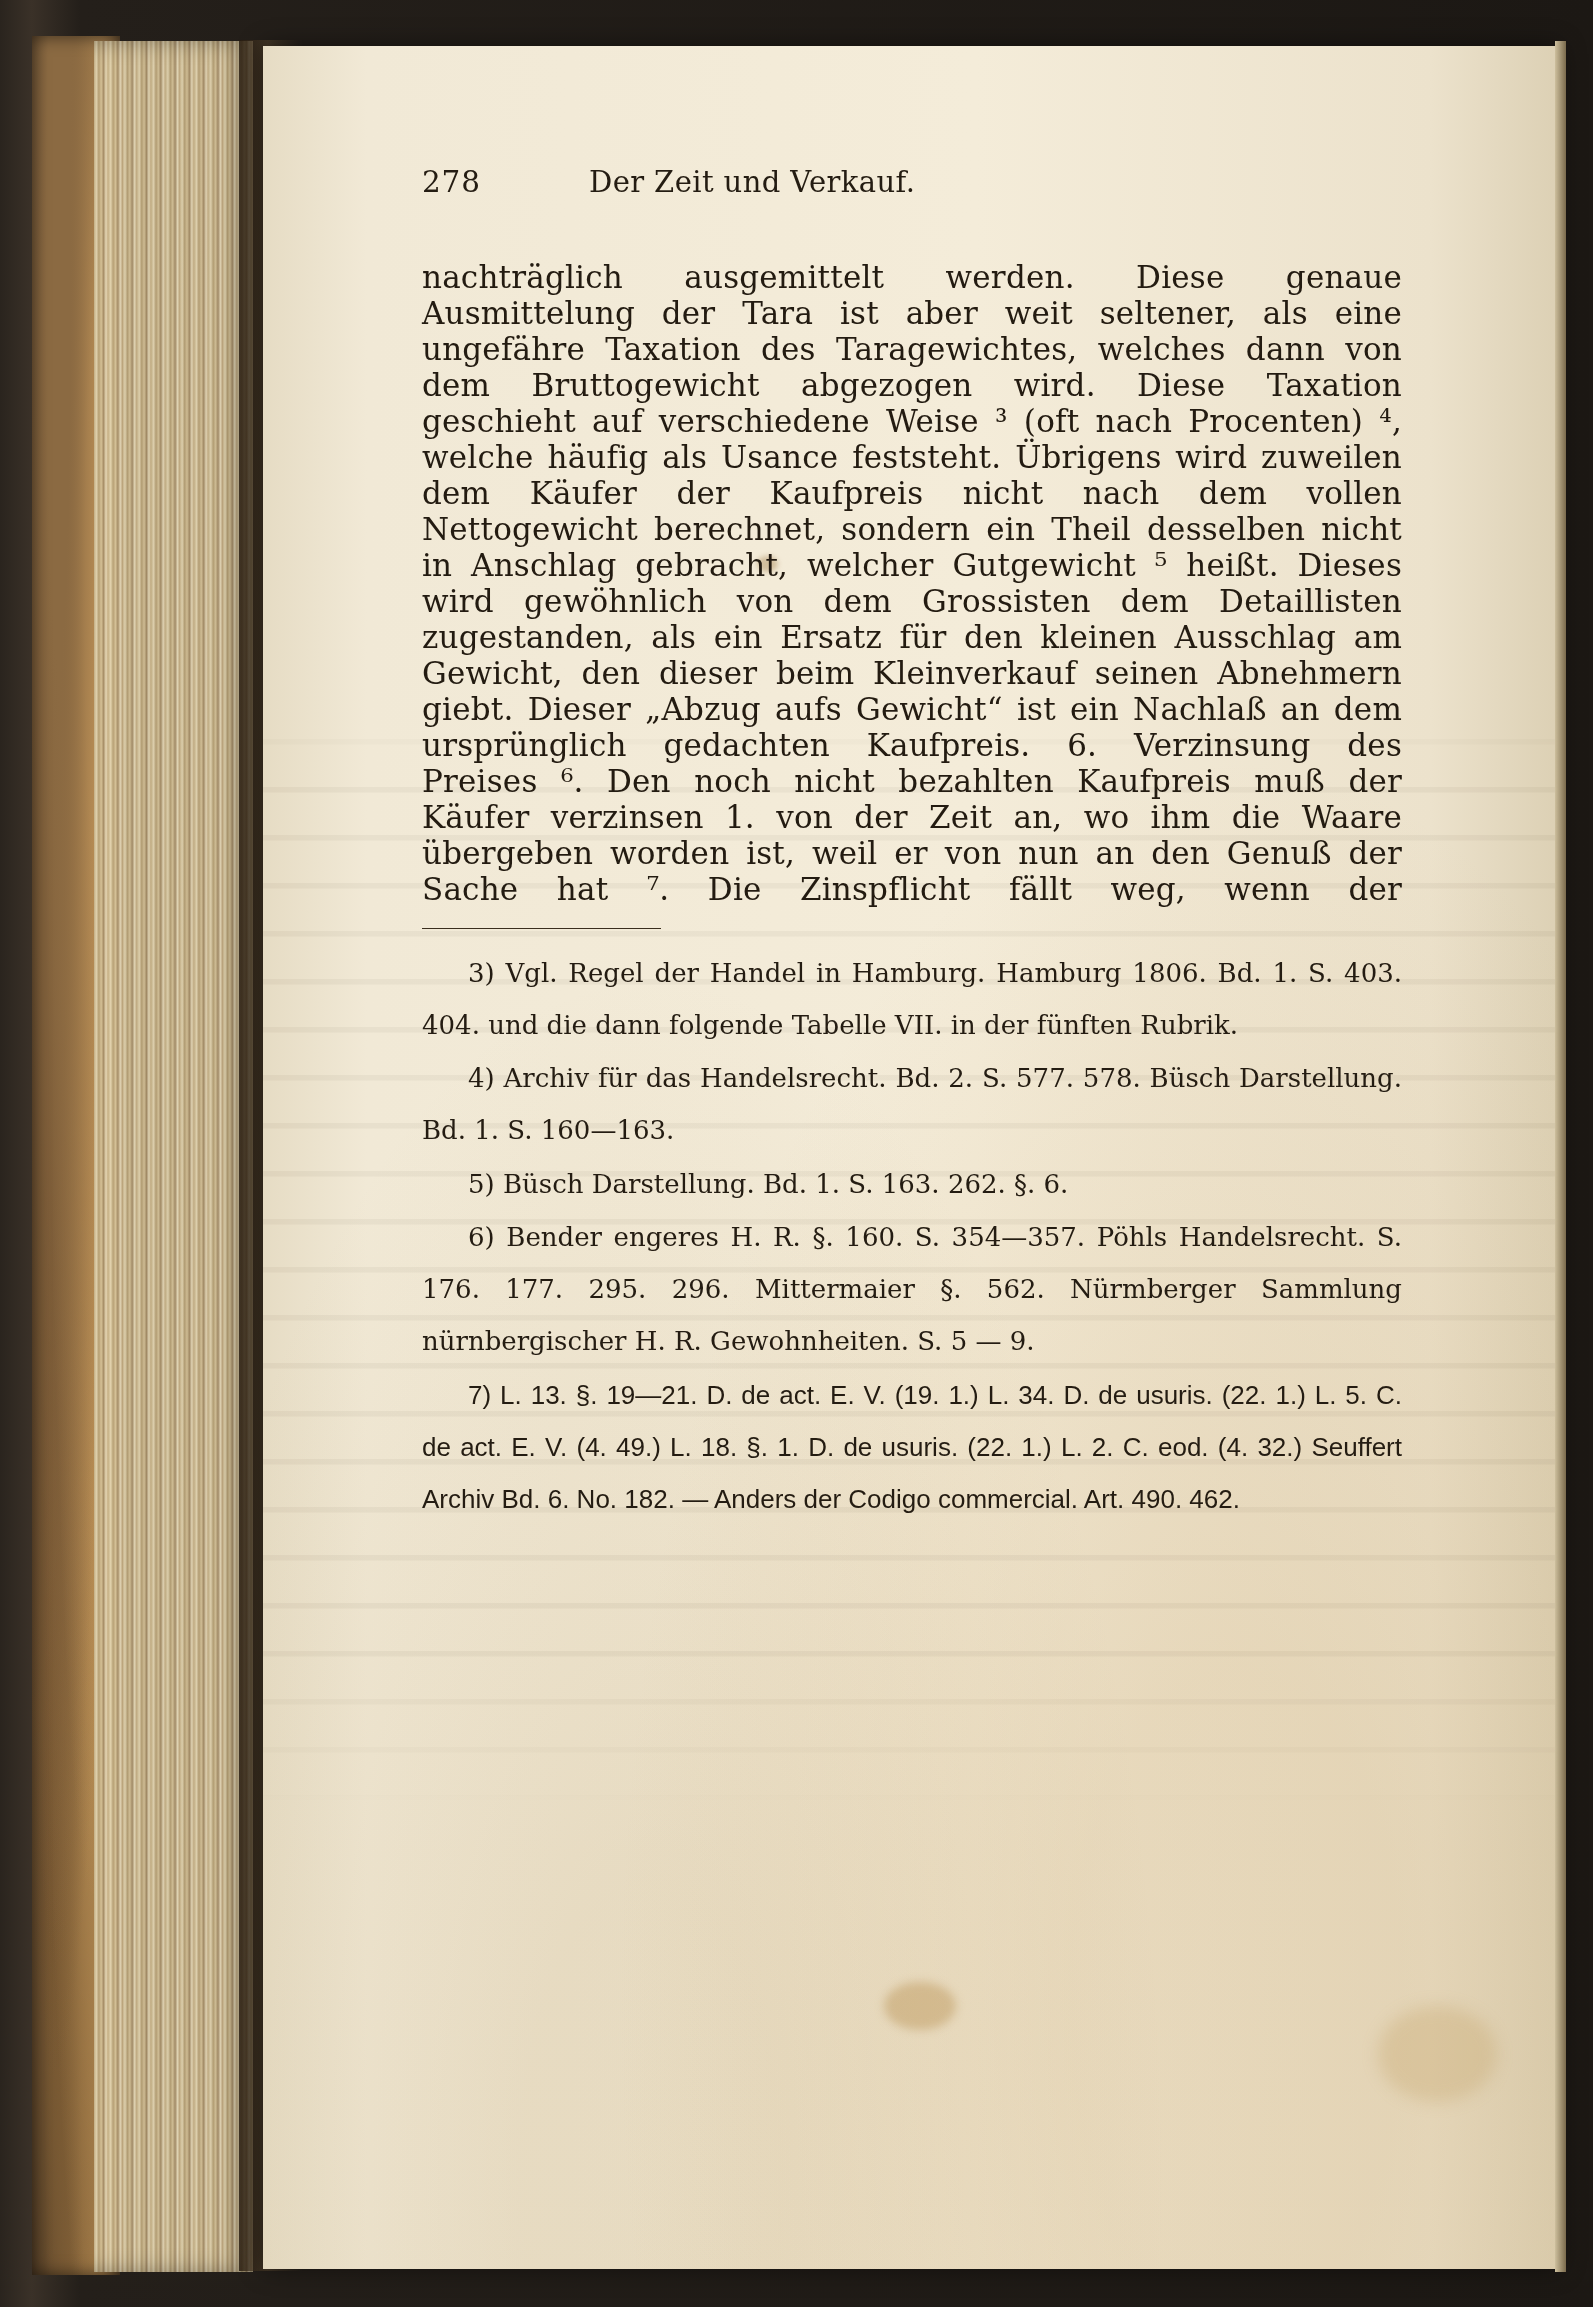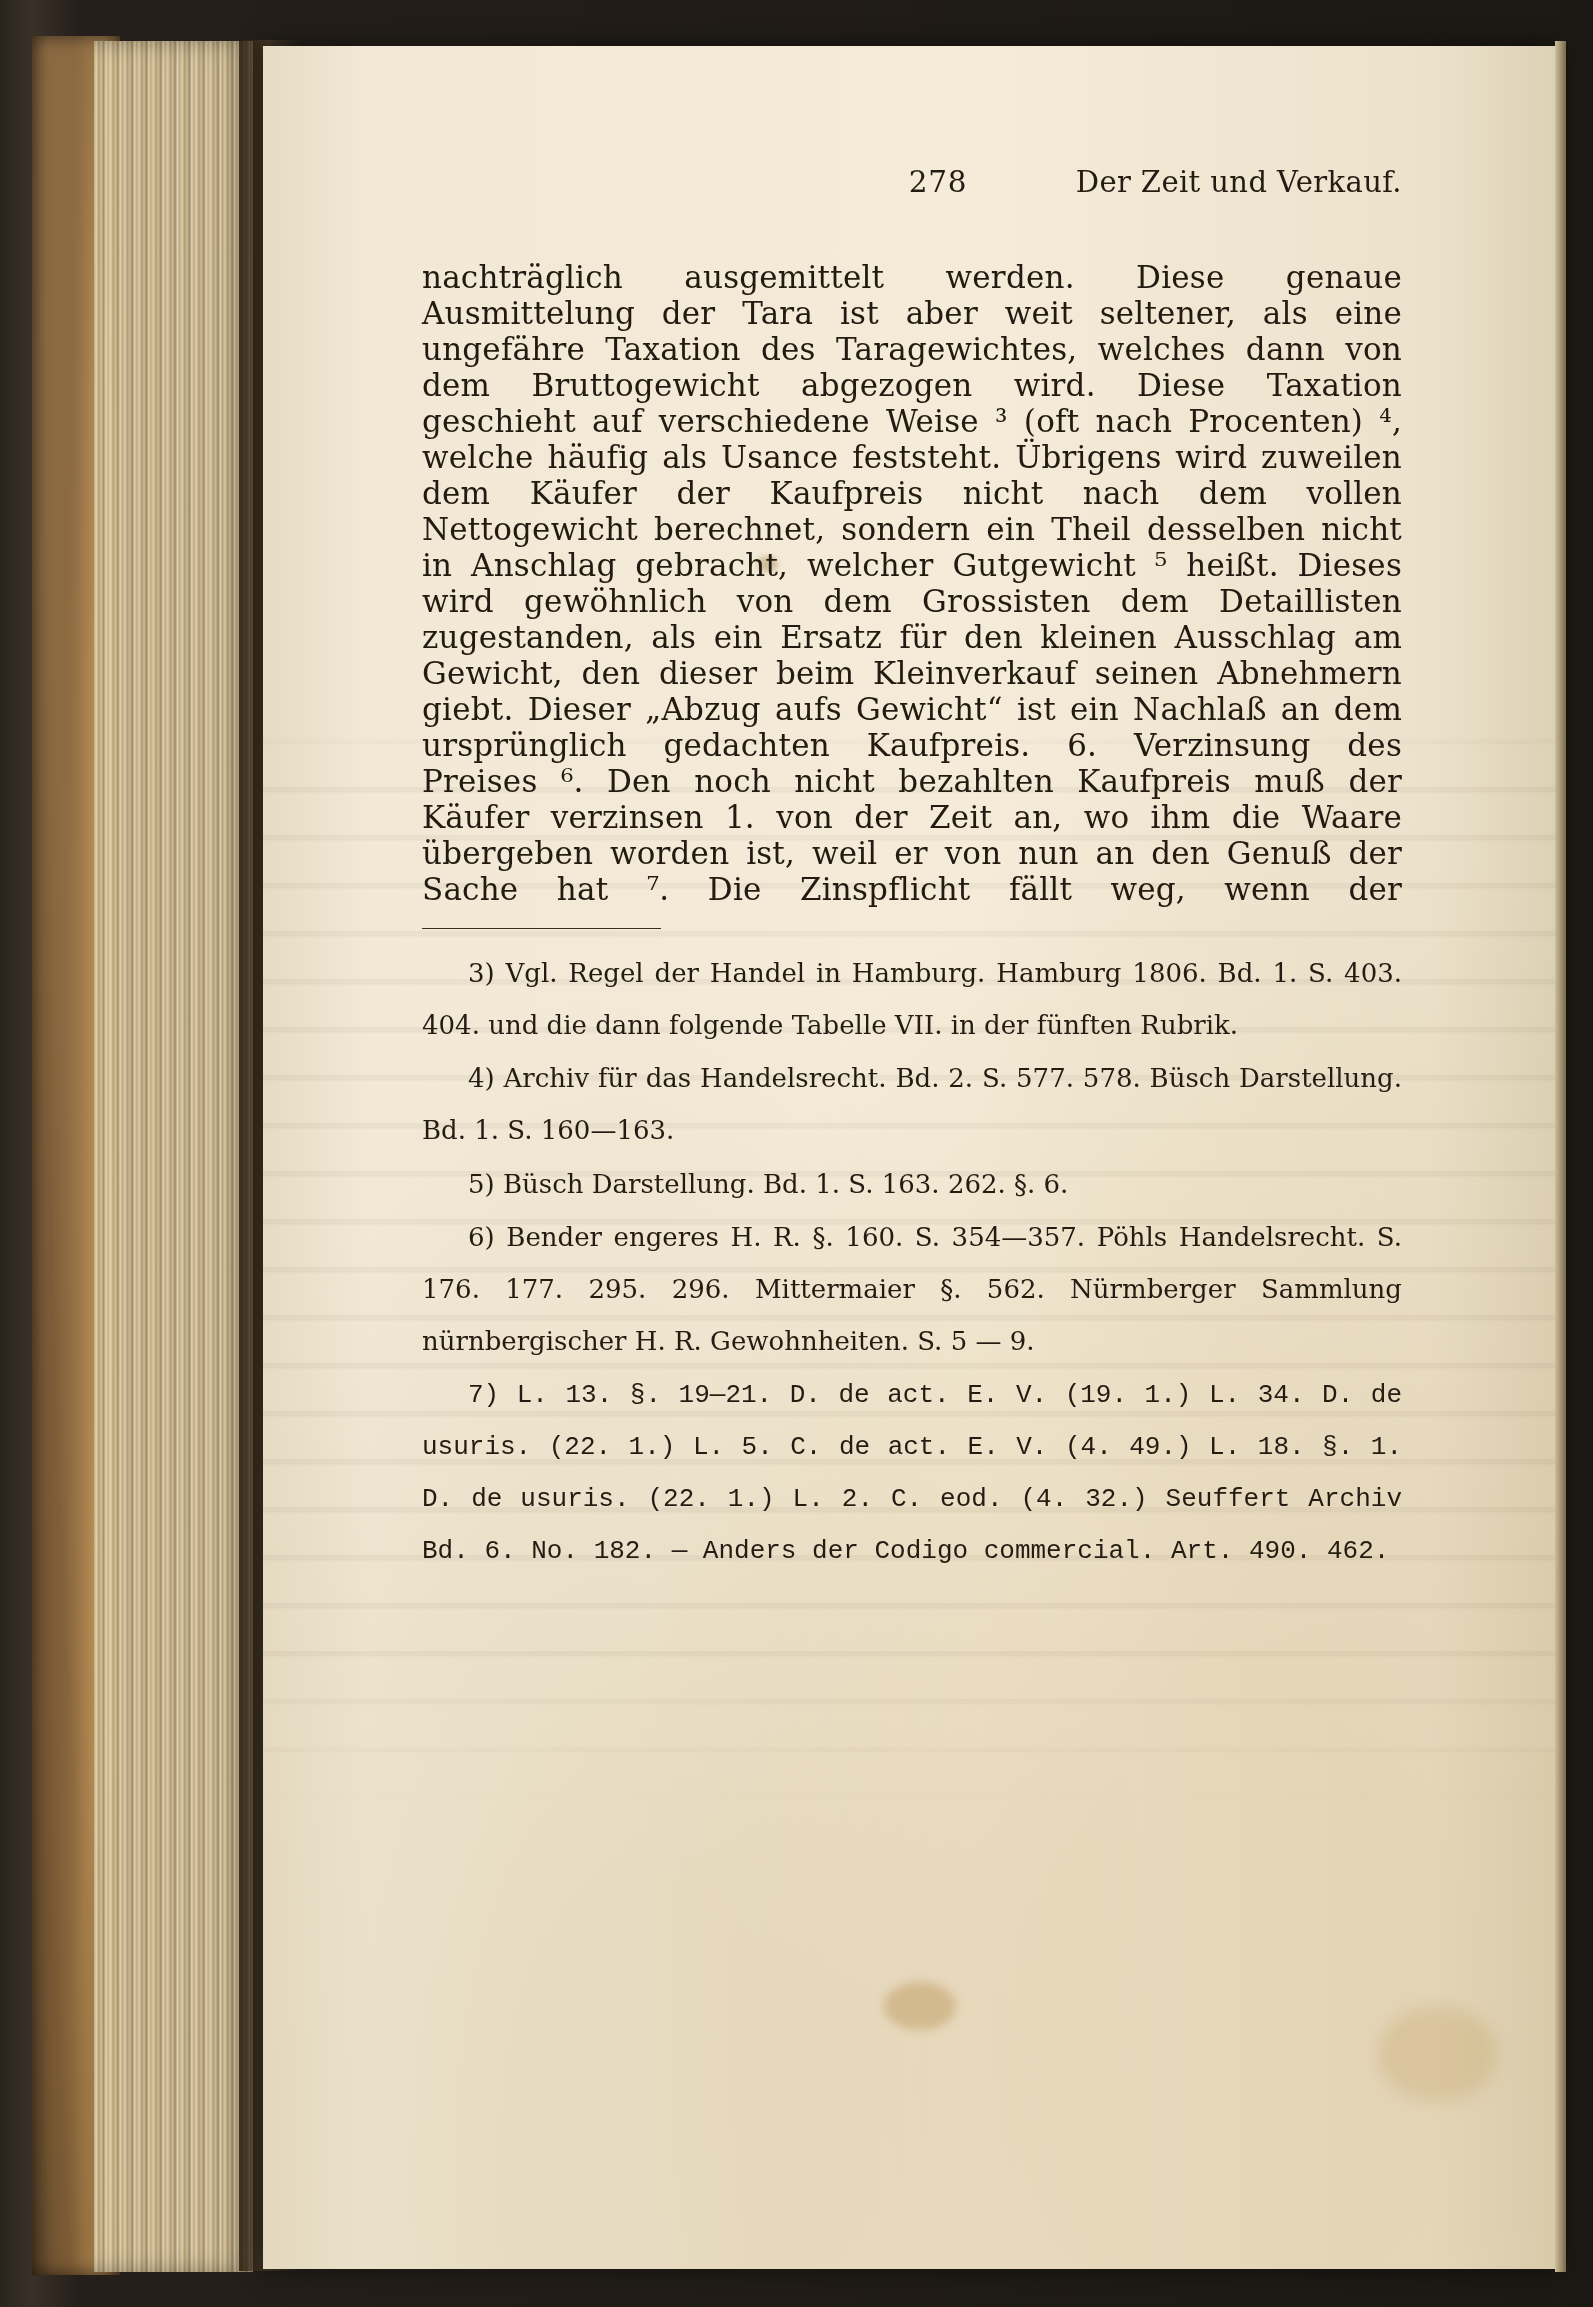--- a/index.html
+++ b/index.html
@@ -119,21 +119,20 @@
     top: 119px;
     width: 980px;
     color: #241c12;
   }
 
   .header-row {
     display: flex;
     align-items: baseline;
     height: 48px;
     margin-bottom: 46px;
-    justify-content: flex-end;
   }
   .folio {
     font-family: "DejaVu Serif", serif;
     font-size: 29.5px;
     letter-spacing: 0.8px;
     width: 167px;
   }
   .running-head {
     font-family: "DejaVu Serif", serif;
     font-size: 29px;
@@ -166,21 +165,21 @@
     font-size: 26px;
     line-height: 52px;
     text-align: justify;
     color: #241c12;
   }
   #footnotes p {
     margin: 0 0 1.6px 0;
     text-indent: 46px;
   }
   #footnotes .latin {
-    font-family: Liberation Mono, monospace;
+    font-family: Liberation Sans, sans-serif;
   }
 
   
   .fox {
     position: absolute;
     border-radius: 50%;
     pointer-events: none;
   }
 </style>
 </head>

